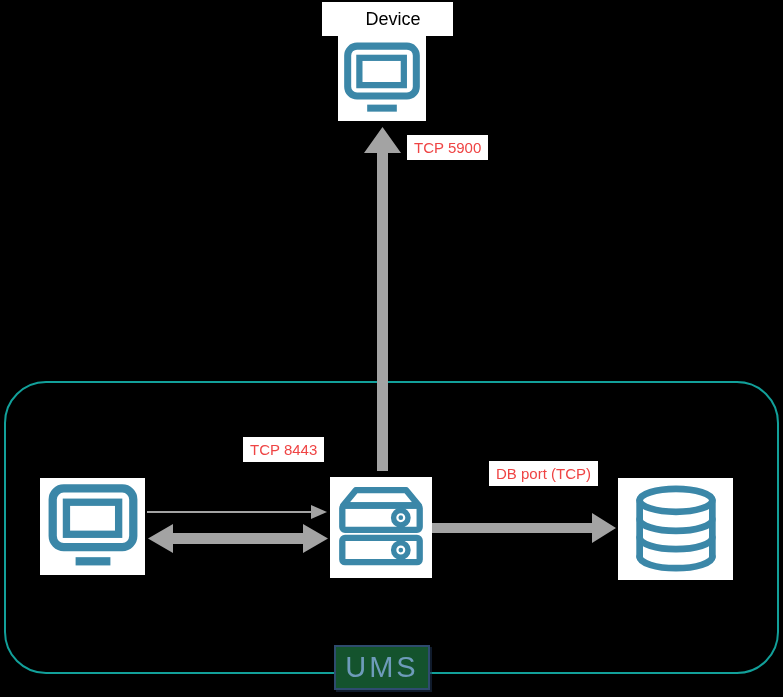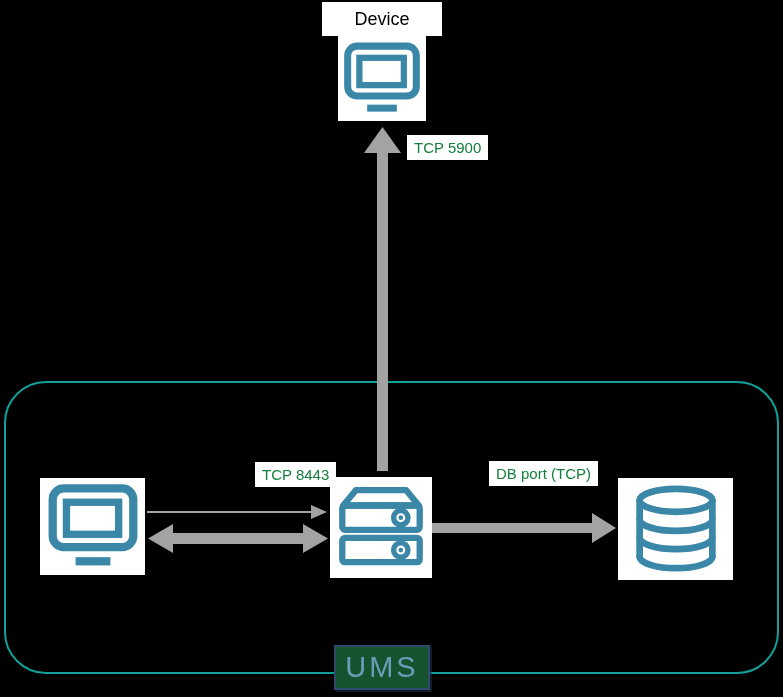--- a/index.html
+++ b/index.html
@@ -6,28 +6,29 @@
   body{
     width:783px;height:697px;position:relative;overflow:hidden;
     background:#000000;
     font-family:"Liberation Sans", sans-serif;
   }
   .icon-box{
     position:absolute;background:#ffffff;display:flex;
     align-items:center;justify-content:center;
   }
   .port-label{
-    position:absolute;background:#ffffff;color:#15803d;
+    position:absolute;background:#ffffff;color:#ef4444;
     border:1px solid #000000;font-size:15px;line-height:1;
     padding:5px 7px;white-space:nowrap;
   }
   .title-label{
     position:absolute;background:#ffffff;color:#000000;
     display:flex;align-items:center;justify-content:center;
     font-size:18px;
+    padding-left:11px;
   }
   .boundary{
     position:absolute;left:4px;top:381px;width:771px;height:289px;
     border:2px solid #12A09A;border-radius:42px;background:transparent;
   }
   .ums-box{
     position:absolute;left:334px;top:645px;width:92px;height:41px;
     background:#14532d;border:2px solid #2E4B6E;
     display:flex;align-items:center;justify-content:center;
     font-size:29px;letter-spacing:3px;color:#6E9BBA;
@@ -68,21 +69,21 @@
 <div class="port-label" style="left:406px;top:134px;">TCP 5900</div>
 
 <div class="icon-box" style="left:40px;top:478px;width:105px;height:97px;">
   <svg width="92" height="87" viewBox="0 0 100 95">
     <rect x="6" y="6" width="88" height="64" rx="12" fill="none" stroke="#3B87A8" stroke-width="9"></rect>
     <rect x="21" y="21" width="57" height="35" fill="none" stroke="#3B87A8" stroke-width="8"></rect>
     <rect x="31" y="81" width="38" height="9" fill="#3B87A8"></rect>
   </svg>
 </div>
 
-<div class="port-label" style="left:242px;top:461px;margin-left:12px;">TCP 8443</div>
+<div class="port-label" style="left:242px;top:436px;">TCP 8443</div>
 
 <div class="icon-box" style="left:330px;top:477px;width:102px;height:101px;">
   <svg width="90" height="90" viewBox="0 0 100 100">
     <polygon points="22,8 78,8 92,25 8,25" fill="none" stroke="#3B87A8" stroke-width="7" stroke-linejoin="round"></polygon>
     <rect x="7" y="25" width="86" height="27" rx="3" fill="none" stroke="#3B87A8" stroke-width="7"></rect>
     <rect x="7" y="61" width="86" height="27" rx="3" fill="none" stroke="#3B87A8" stroke-width="7"></rect>
     <circle cx="72" cy="38.5" r="8" fill="none" stroke="#3B87A8" stroke-width="6"></circle>
     <circle cx="72" cy="38.5" r="2.6" fill="#3B87A8"></circle>
     <circle cx="72" cy="74.5" r="8" fill="none" stroke="#3B87A8" stroke-width="6"></circle>
     <circle cx="72" cy="74.5" r="2.6" fill="#3B87A8"></circle>

